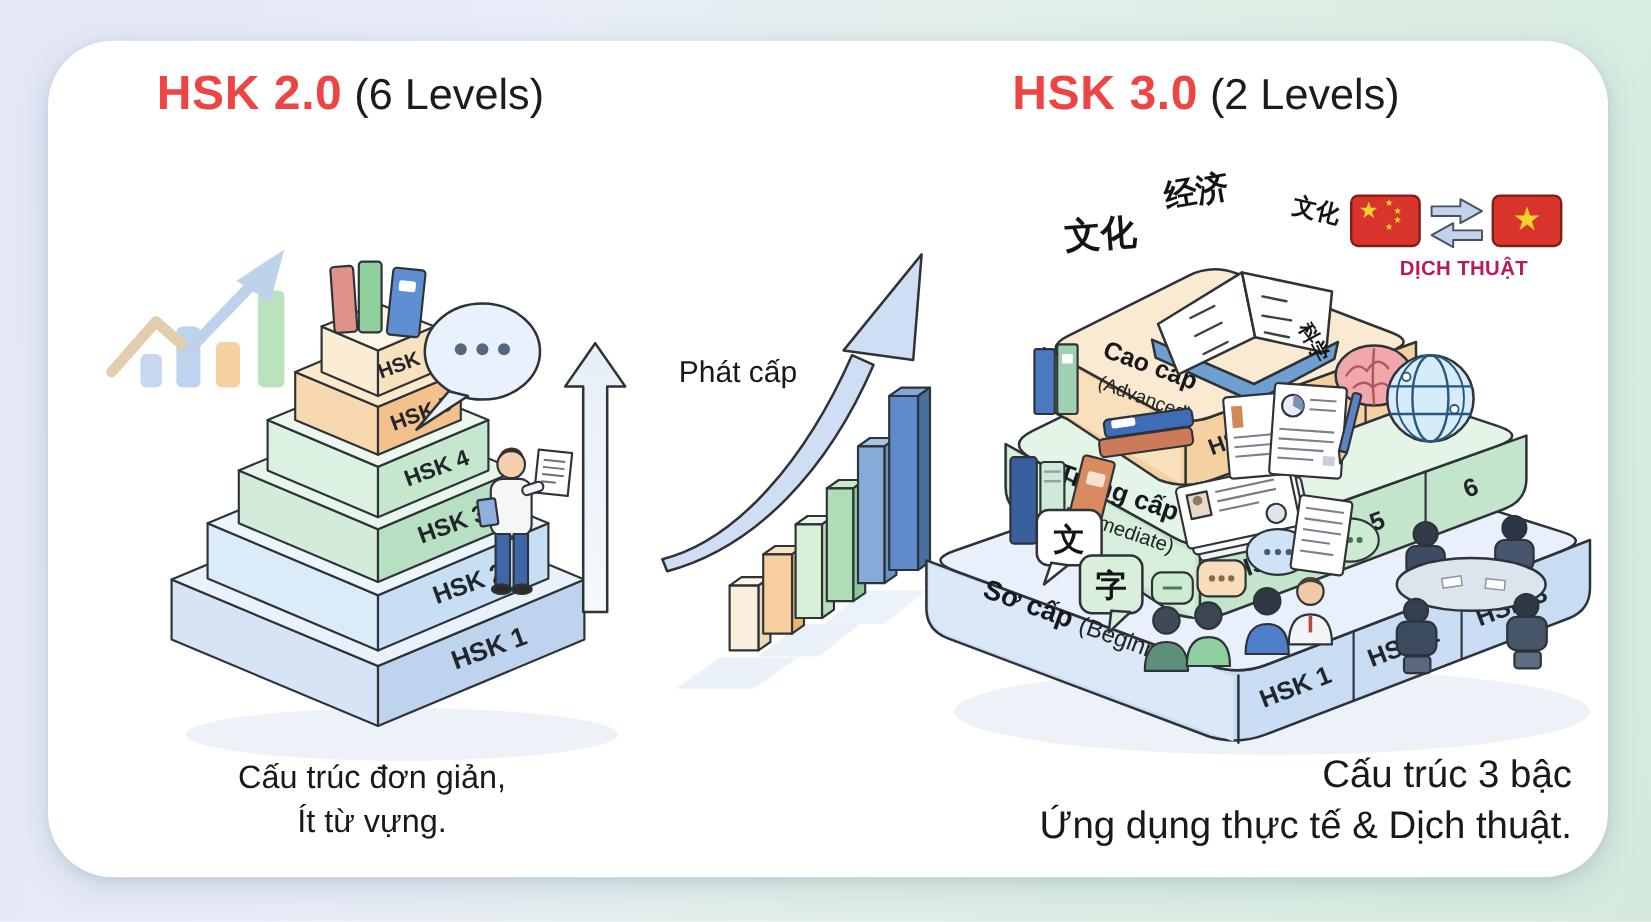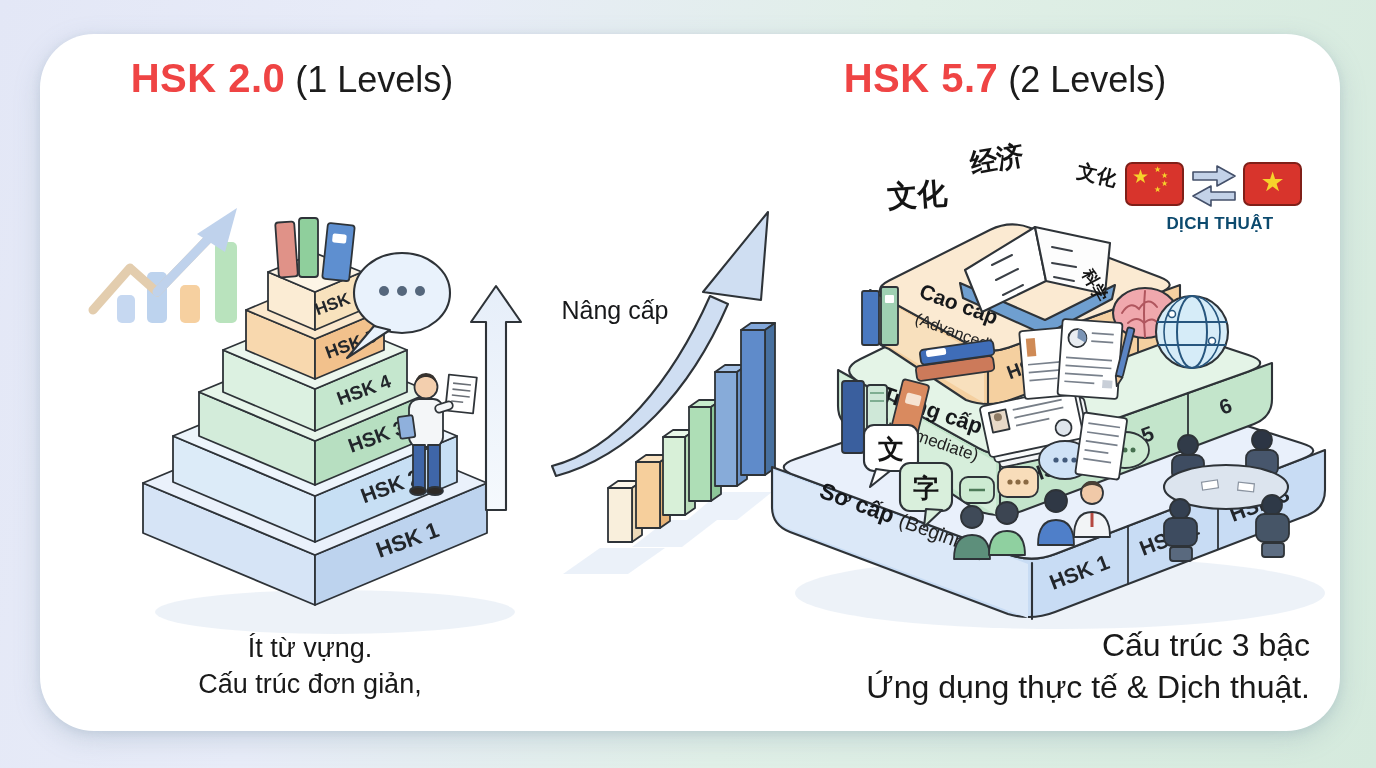--- a/index.html
+++ b/index.html
@@ -29,40 +29,40 @@
   #svg-right{left:760px;top:115px;}
   .flagbox{position:absolute;left:1125px;top:158px;width:190px;height:88px;}
   .flag{position:absolute;width:59px;height:44px;background:#d8342c;border:2px solid #801f18;
     border-radius:7px;box-sizing:border-box;}
   #flag-cn{left:0;top:4px;}
   #flag-vn{left:118px;top:4px;}
   .star{position:absolute;color:#f6d32b;line-height:1;}
   #vn-star{left:50%;top:50%;transform:translate(-50%,-54%);font-size:27px;}
   #translate-arrows{left:66px;top:6px;position:absolute;}
   #translate-label{position:absolute;left:0px;top:56px;width:190px;text-align:center;
-    font-weight:700;font-size:17px;color:#0c4a6e;letter-spacing:.3px;}
+    font-weight:700;font-size:17px;color:#be185d;letter-spacing:.3px;}
   .ol{stroke:#2e3338;stroke-width:1.8;stroke-linejoin:round;stroke-linecap:round;}
   .ol2{stroke:#2e3338;stroke-width:2.1;stroke-linejoin:round;stroke-linecap:round;}
   .nol{stroke:none;}
   text{font-family:"Liberation Sans","DejaVu Sans",sans-serif;}
   .lvl{font-weight:700;fill:#22262b;}
   .tname{font-weight:700;fill:#16181b;}
   .tname-en{font-weight:400;fill:#222;}
   .cjk{font-weight:700;fill:#141414;}
 </style>
 </head>
 <body>
 
 <div class="card"></div>
 
 <div class="title" id="title-left">
-  <span class="brand">HSK 2.0</span><span class="suffix">(1 Levels)</span>
+  <span class="brand">HSK 2.0</span><span class="suffix">(6 Levels)</span>
 </div>
 <div class="title" id="title-right">
-  <span class="brand">HSK 5.7</span><span class="suffix">(2 Levels)</span>
+  <span class="brand">HSK 3.0</span><span class="suffix">(2 Levels)</span>
 </div>
 
 <svg id="svg-left" width="400" height="445" viewBox="0 0 400 445">
   <ellipse cx="250" cy="422" rx="180" ry="22" fill="#e3ebf5" opacity=".65"></ellipse>
 
   <g>
     <rect x="32" y="105" width="18" height="28" rx="5" fill="#c6d8f1"></rect>
     <rect x="62" y="82" width="20" height="51" rx="5" fill="#bdd3ee"></rect>
     <rect x="95" y="95" width="20" height="38" rx="5" fill="#f6d0a0"></rect>
     <rect x="130" y="52" width="22" height="81" rx="5" fill="#b9e3bd"></rect>
@@ -188,21 +188,21 @@
     <polygon class="ol" points="277,172 287,165 287,279 277,286" fill="#6c93c8"></polygon>
     <rect class="ol" x="255" y="172" width="22" height="114" fill="#87abd9"></rect>
 
     <polygon class="ol" points="281,130 291,123 315,123 305,130" fill="#82a7da"></polygon>
     <polygon class="ol" points="305,130 315,123 315,268 305,275" fill="#47709f"></polygon>
     <rect class="ol" x="281" y="130" width="24" height="145" fill="#5f8bca"></rect>
   </g>
 </svg>
 
 <div id="upgrade-text">
-  <div>Nâng cấp</div>
+  <div>Phát cấp</div>
 </div>
 
 <svg id="svg-right" width="585" height="520" viewBox="0 0 585 520">
   <ellipse cx="300" cy="478" rx="265" ry="36" fill="#dfe8f2" opacity=".55"></ellipse>
 
   <g>
     <path class="ol2" d="M35.5 360.6 L248.5 439.4 Q272 448 295.3 439 L542 344 L565 335 L565 375 Q565 393 548 400 L295 497 Q272 506 248 499 L30 417 Q12 410 12 392 L12 352 Z" fill="#c8dcf4"></path>
     <path class="nol" d="M14 355 L268 449 L268 503 L32 415 Q14 409 14 392 Z" fill="#dbe8f8"></path>
     <path class="ol2" d="M35.5 360.6 L248.5 439.4 Q272 448 295.3 439 L542 344 Q565 335 541 328 L324 259.5 Q300 252 276.5 260 L35.5 344 Q12 352 35.5 360.6 Z" fill="#e9f0fb"></path>
     <line class="ol2" x1="272" y1="448" x2="272" y2="504"></line>
@@ -421,19 +421,19 @@
     <polygon points="2,8 26,8 26,2 44,12 26,22 26,16 2,16" fill="#c3d2e8" stroke="#44506a" stroke-width="1.6" stroke-linejoin="round"></polygon>
     <polygon points="44,28 20,28 20,22 2,32 20,42 20,36 44,36" fill="#c3d2e8" stroke="#44506a" stroke-width="1.6" stroke-linejoin="round"></polygon>
   </svg>
   <div class="flag" id="flag-vn">
     <span class="star" id="vn-star">★</span>
   </div>
   <div id="translate-label">DỊCH THUẬT</div>
 </div>
 
 <div class="caption" id="caption-left">
+  <div>Cấu trúc đơn giản,</div>
   <div>Ít từ vựng.</div>
-  <div>Cấu trúc đơn giản,</div>
 </div>
 <div class="caption" id="caption-right">
   <div>Cấu trúc 3 bậc</div>
   <div>Ứng dụng thực tế &amp; Dịch thuật.</div>
 </div>
 
 </body></html>

